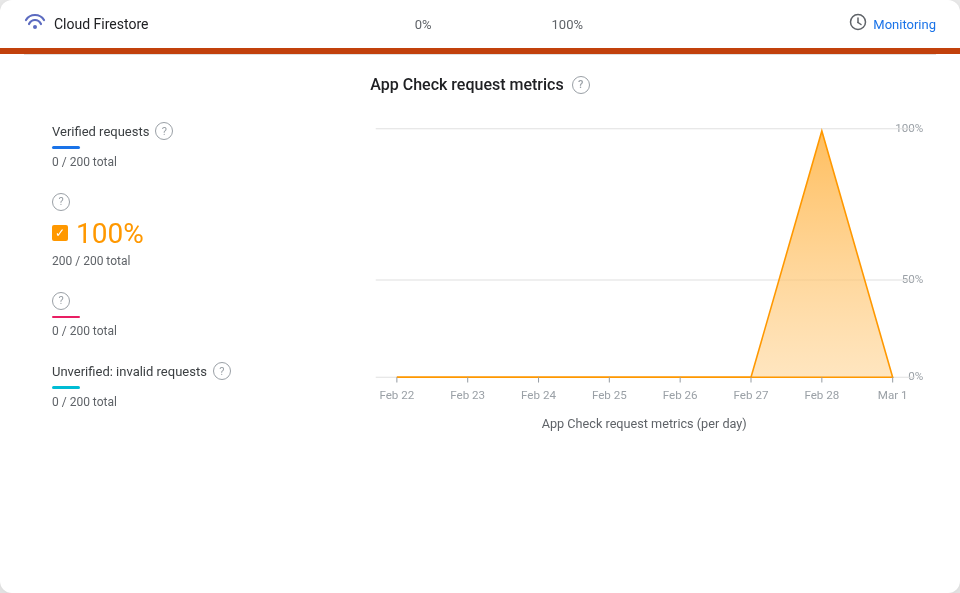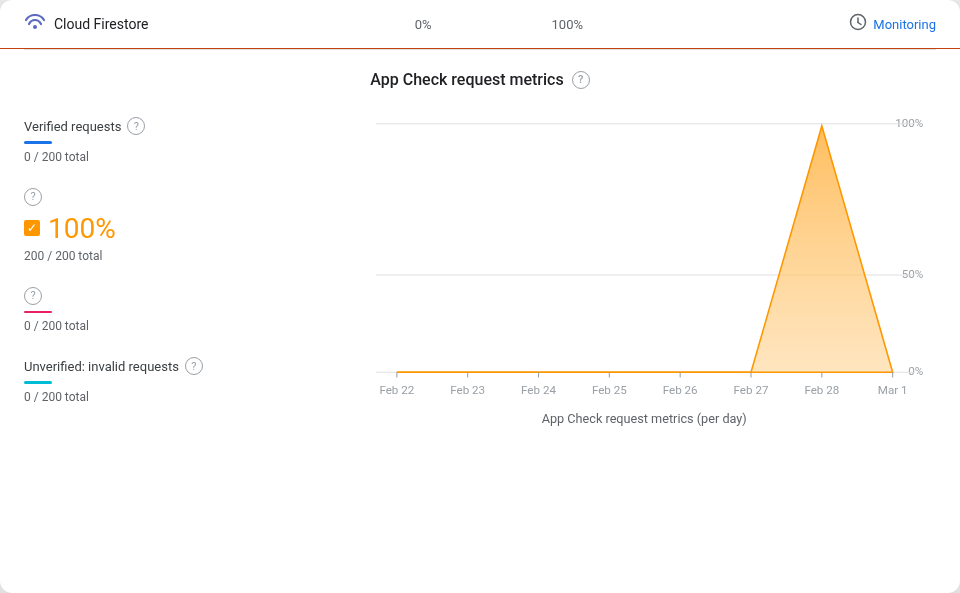--- a/index.html
+++ b/index.html
@@ -19,21 +19,21 @@
       box-shadow: 0 4px 24px rgba(0,0,0,0.18);
       display: flex;
       flex-direction: column;
       overflow: hidden;
     }
     
     .top-bar {
       display: flex;
       align-items: center;
       padding: 12px 24px;
-      border-bottom: 1px solid #c2410c;
+      border-bottom: 6px solid #c2410c;
       gap: 0;
     }
     .top-bar-service {
       display: flex;
       align-items: center;
       gap: 8px;
       flex: 0 0 auto;
     }
     .firestore-icon {
       color: #5c6bc0;
@@ -140,20 +140,21 @@
 
     
     .metrics-list {
       flex: 0 0 320px;
       display: flex;
       flex-direction: column;
       gap: 0;
     }
     .metric-item {
       padding: 12px 0;
+      margin-left: 28px;
     }
     .metric-name {
       display: flex;
       align-items: center;
       gap: 6px;
       font-size: 13px;
       color: #3c4043;
       margin-bottom: 6px;
     }
     .metric-line {

